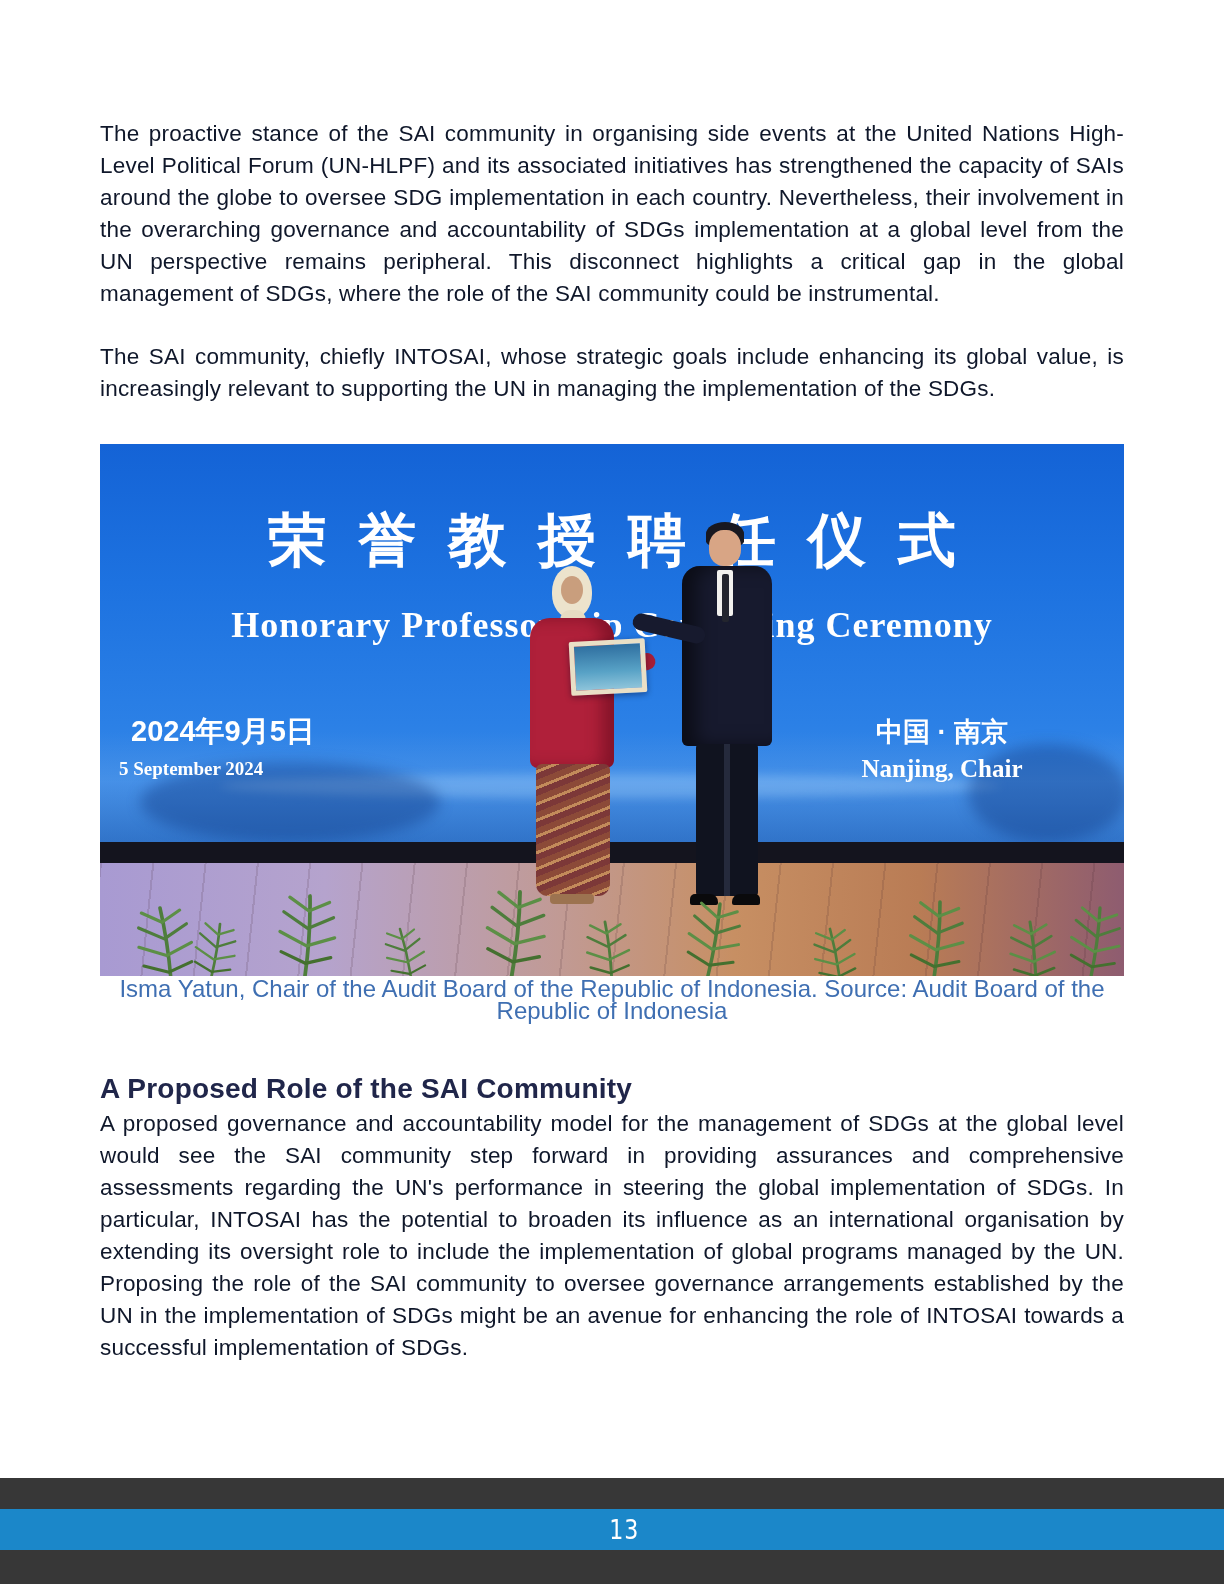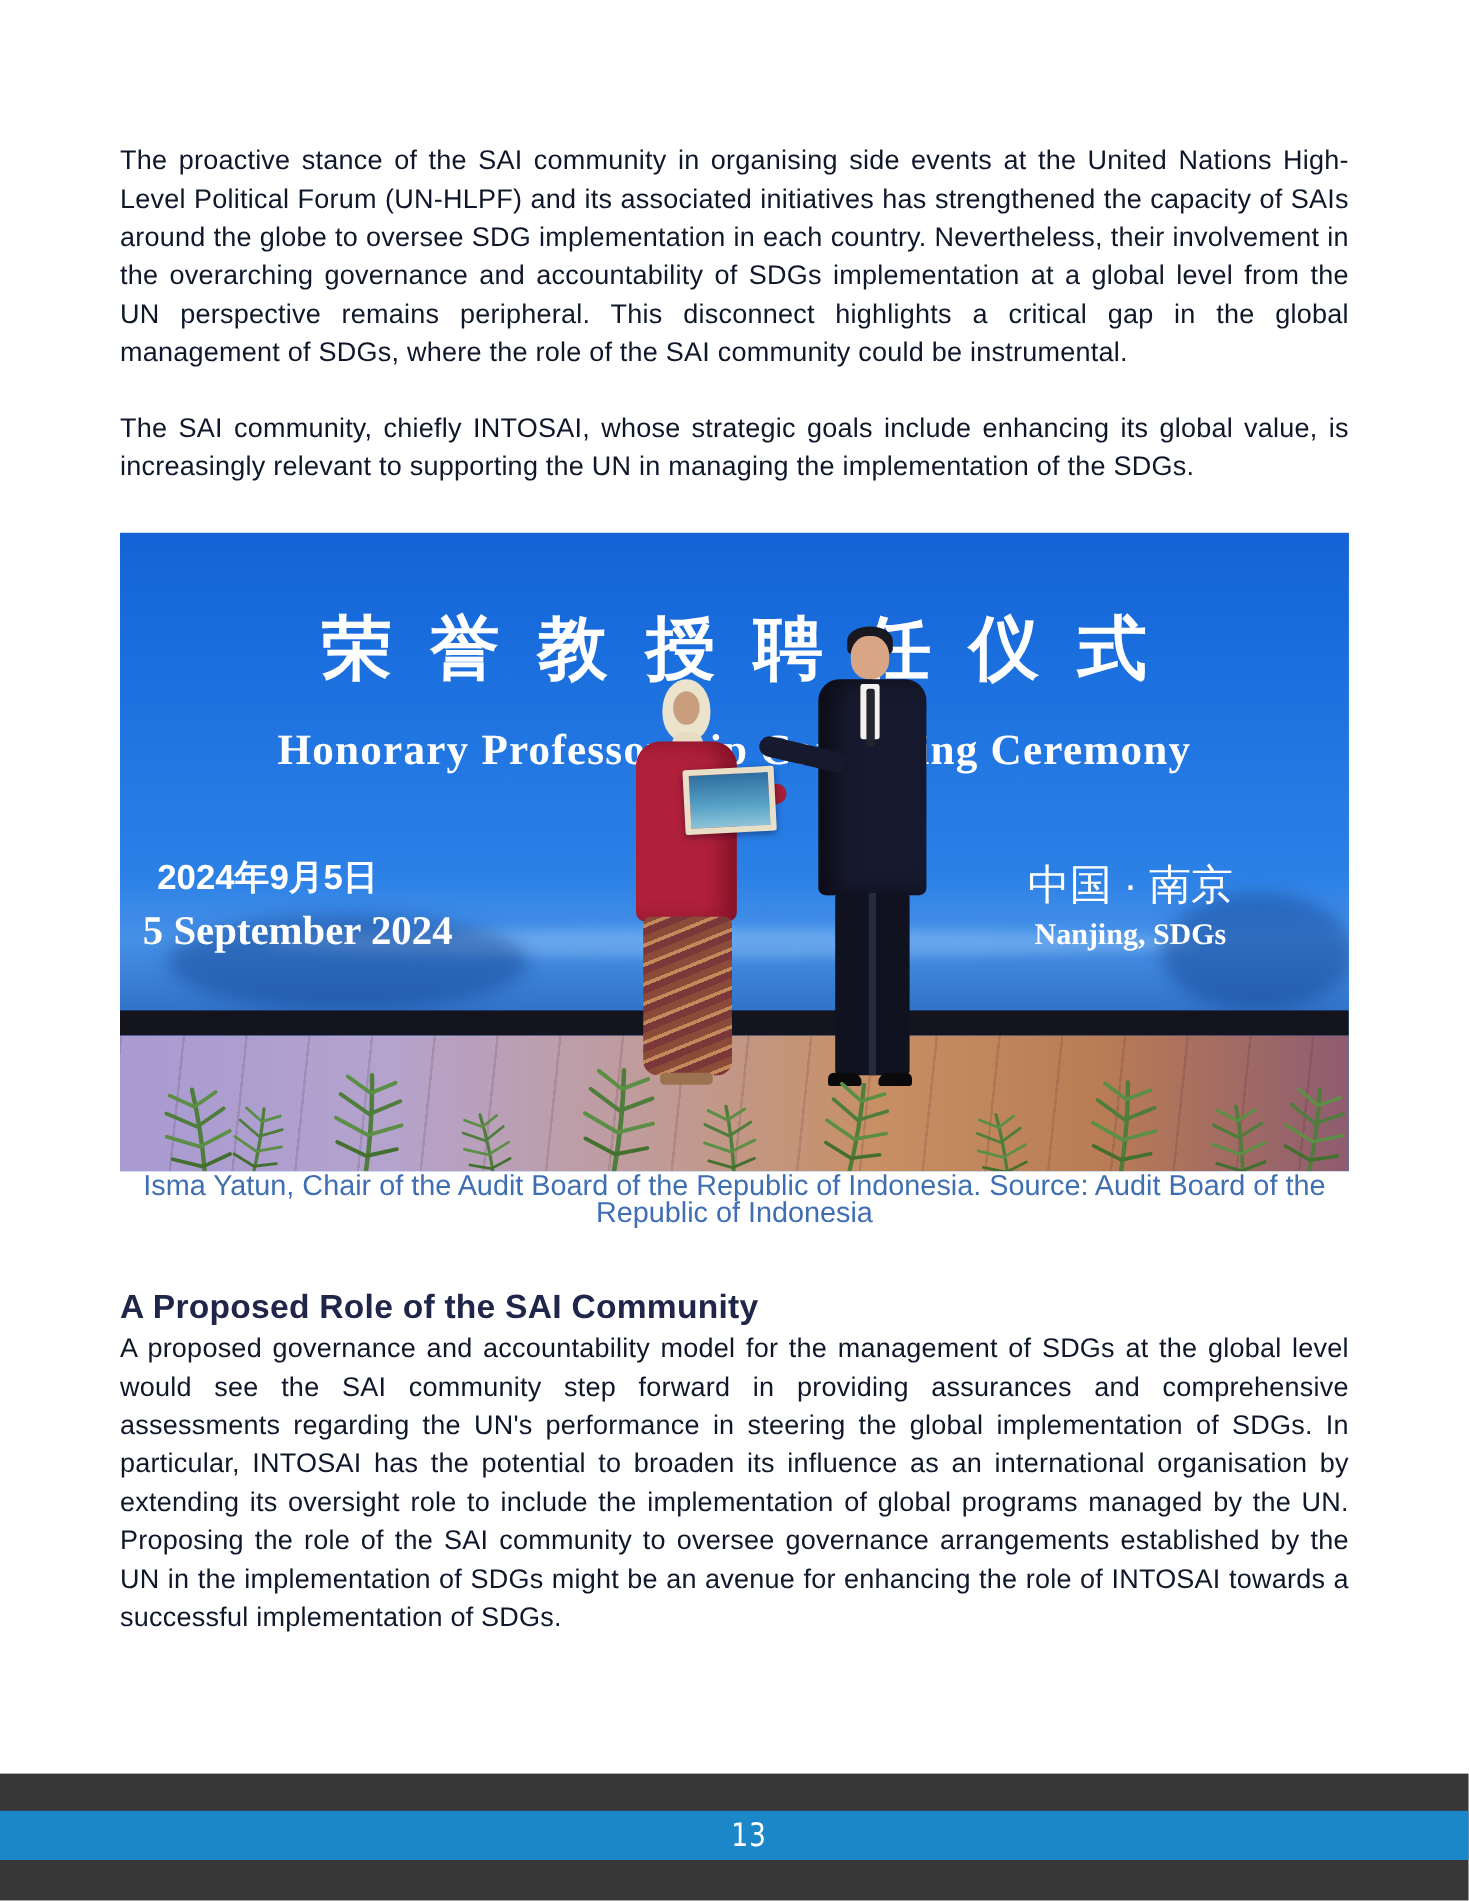--- a/index.html
+++ b/index.html
@@ -69,23 +69,23 @@
     z-index:2; white-space:nowrap;
   }
   .photo-title-en {
     position:absolute; left:0; top:160px; width:1024px;
     text-align:center; color:#ffffff; font-weight:700;
     font-family:"Liberation Serif","DejaVu Serif",serif;
     font-size:36px; letter-spacing:1px; z-index:2;
   }
   .photo-date { position:absolute; left:8px; top:268px; z-index:2; color:#fff;margin-left:11px; }
   .photo-date .cn { font-size:29px; font-weight:700; padding-left:12px; }
-  .photo-date .en { font-size:34px; font-weight:700; font-family:"Liberation Serif","DejaVu Serif",serif; margin-top:6px; }
+  .photo-date .en { font-size:19px; font-weight:700; font-family:"Liberation Serif","DejaVu Serif",serif; margin-top:6px; }
   .photo-loc { position:absolute; left:747px; top:270px; width:190px; text-align:center; z-index:2; color:#fff; }
-  .photo-loc .cn { font-size:35px; font-weight:400; }
+  .photo-loc .cn { font-size:27px; font-weight:700; }
   .photo-loc .en { font-size:25px; font-weight:700; font-family:"Liberation Serif","DejaVu Serif",serif; margin-top:5px; }
 
   
   .person { position:absolute; z-index:3; }
   .woman { left:398px; top:122px; width:150px; height:340px; }
   .w-scarf { position:absolute; left:54px; top:0; width:40px; height:52px; background:#ece3cc; border-radius:50% 50% 46% 46%; }
   .w-face  { position:absolute; left:63px; top:10px; width:22px; height:28px; background:#c99e7d; border-radius:50%; }
   .w-scarf-tail { position:absolute; left:62px; top:44px; width:26px; height:52px; background:#e7dcc2; border-radius:10px; }
   .w-body  { position:absolute; left:32px; top:52px; width:84px; height:150px; background:#b0203a; border-radius:20px 20px 8px 8px; box-shadow:inset -12px 0 16px rgba(80,5,20,.45); }
   .w-arm   { position:absolute; left:100px; top:92px; width:58px; height:17px; background:#a61e37; border-radius:9px; transform:rotate(-14deg); }
@@ -161,21 +161,21 @@
       <div class="photo-title-cn">荣誉教授聘任仪式</div>
       <div class="photo-title-en">Honorary Professorship Conferring Ceremony</div>
 
       <div class="photo-date">
         <div class="cn">2024年9月5日</div>
         <div class="en">5 September 2024</div>
       </div>
 
       <div class="photo-loc">
         <div class="cn">中国 · 南京</div>
-        <div class="en">Nanjing, SDGs</div>
+        <div class="en">Nanjing, Chair</div>
       </div>
 
       <div class="person woman">
         <div class="w-scarf"></div>
         <div class="w-face"></div>
         <div class="w-scarf-tail"></div>
         <div class="w-body"></div>
         <div class="w-arm"></div>
         <div class="w-skirt"></div>
         <div class="w-feet"></div>

